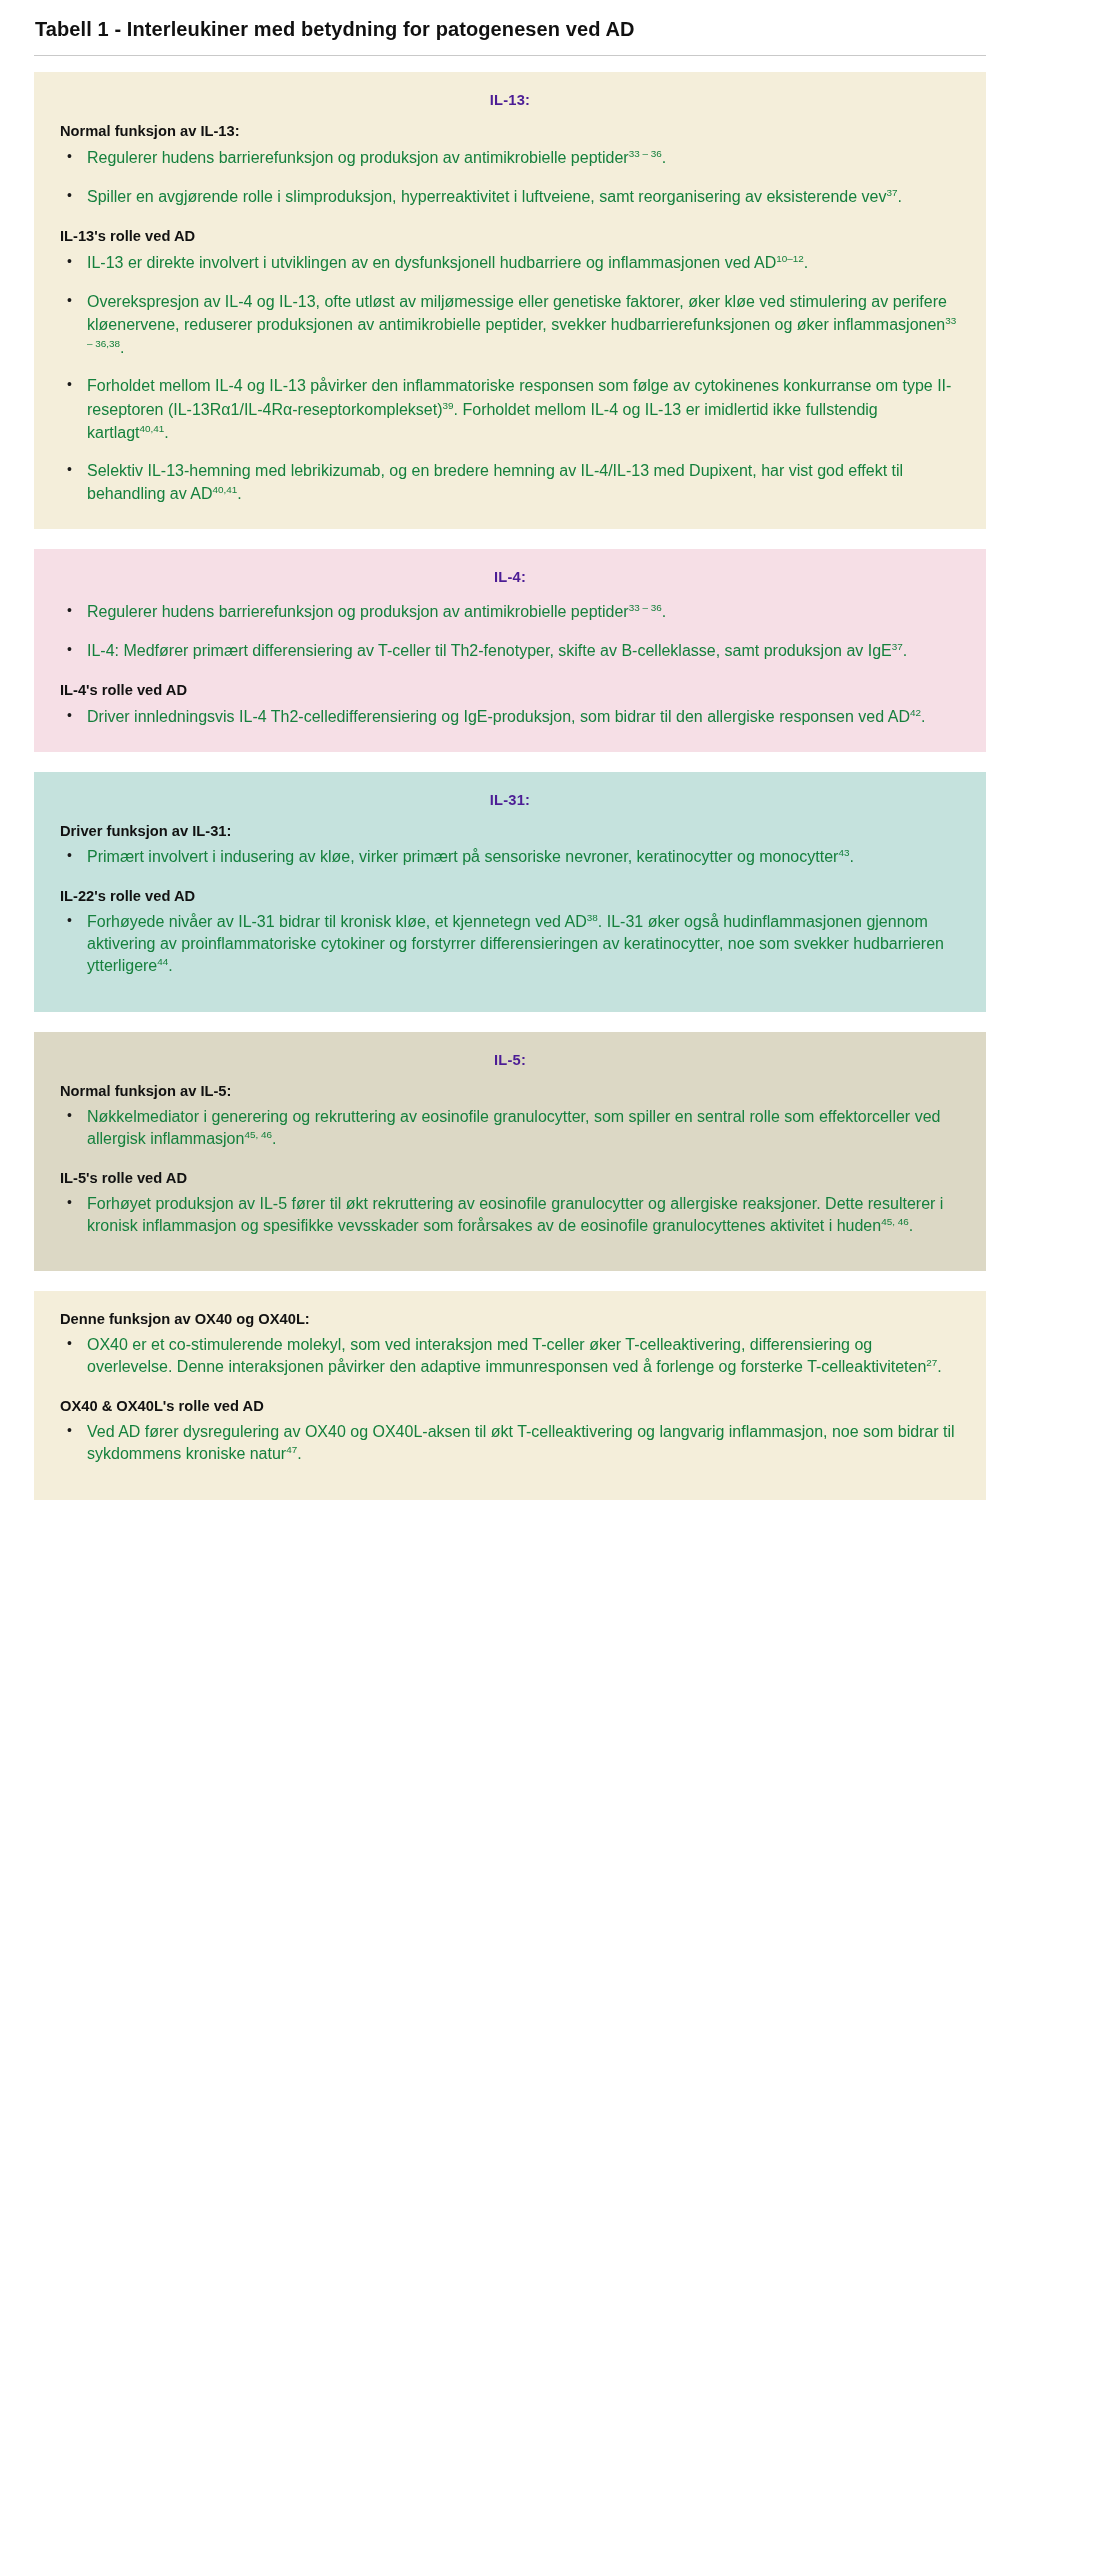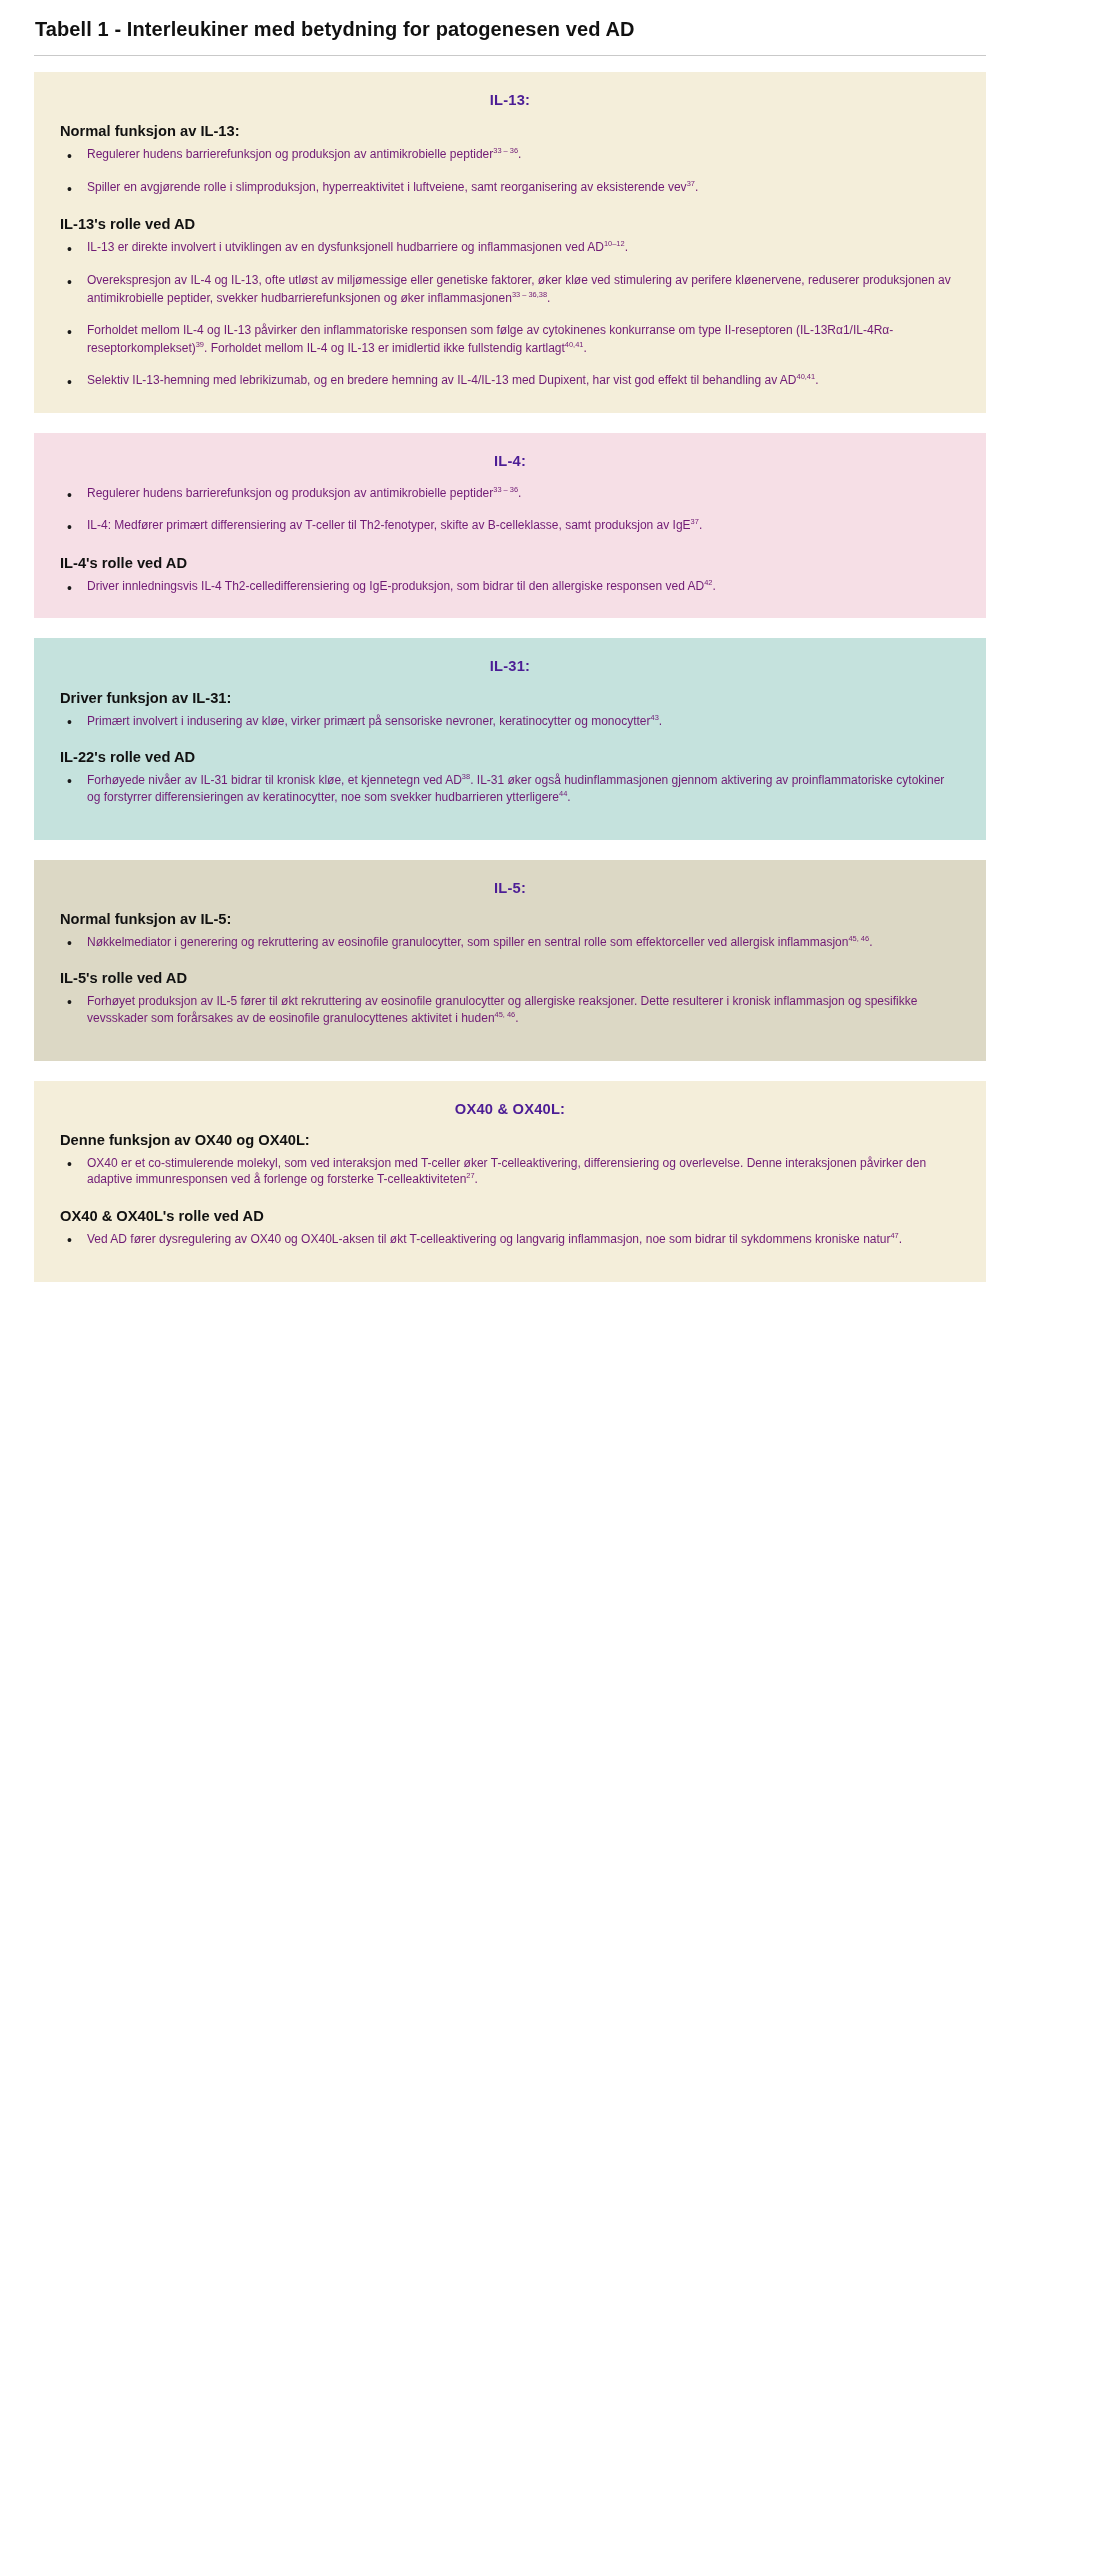--- a/index.html
+++ b/index.html
@@ -57,23 +57,23 @@
   }
   ul.bullets {
     list-style: none;
     margin: 0;
     padding: 0;
   }
   ul.bullets li {
     position: relative;
     padding-left: 27px;
     margin-bottom: 15.3px;
-    font-size: 12px;
+    font-size: 16px;
     line-height: 1.45;
-    color: #701a75;
+    color: #15803d;
   }
   ul.bullets li:last-child {
     margin-bottom: 0;
   }
   ul.bullets li::before {
     content: "\2022";
     position: absolute;
     left: 7px;
     top: 0;
     font-size: 14px;
@@ -159,21 +159,20 @@
         <li><span>Nøkkelmediator i generering og rekruttering av eosinofile granulocytter, som spiller en sentral rolle som effektorceller ved allergisk inflammasjon</span><sup>45, 46</sup><span>.</span></li>
       </ul>
 
       <div class="sub-heading spaced">IL-5's rolle ved AD</div>
       <ul class="bullets tight">
         <li><span>Forhøyet produksjon av IL-5 fører til økt rekruttering av eosinofile granulocytter og allergiske reaksjoner. Dette resulterer i kronisk inflammasjon og spesifikke vevsskader som forårsakes av de eosinofile granulocyttenes aktivitet i huden</span><sup>45, 46</sup><span>.</span></li>
       </ul>
     </div>
 
     <div class="section sec-yellow2">
-      <div class="section-heading">OX40 &amp; OX40L:</div>
 
       <div class="sub-heading">Denne funksjon av OX40 og OX40L:</div>
       <ul class="bullets tight">
         <li><span>OX40 er et co-stimulerende molekyl, som ved interaksjon med T-celler øker T-celleaktivering, differensiering og overlevelse. Denne interaksjonen påvirker den adaptive immunresponsen ved å forlenge og forsterke T-celleaktiviteten</span><sup>27</sup><span>.</span></li>
       </ul>
 
       <div class="sub-heading spaced">OX40 &amp; OX40L's rolle ved AD</div>
       <ul class="bullets tight">
         <li><span>Ved AD fører dysregulering av OX40 og OX40L-aksen til økt T-celleaktivering og langvarig inflammasjon, noe som bidrar til sykdommens kroniske natur</span><sup>47</sup><span>.</span></li>
       </ul>

